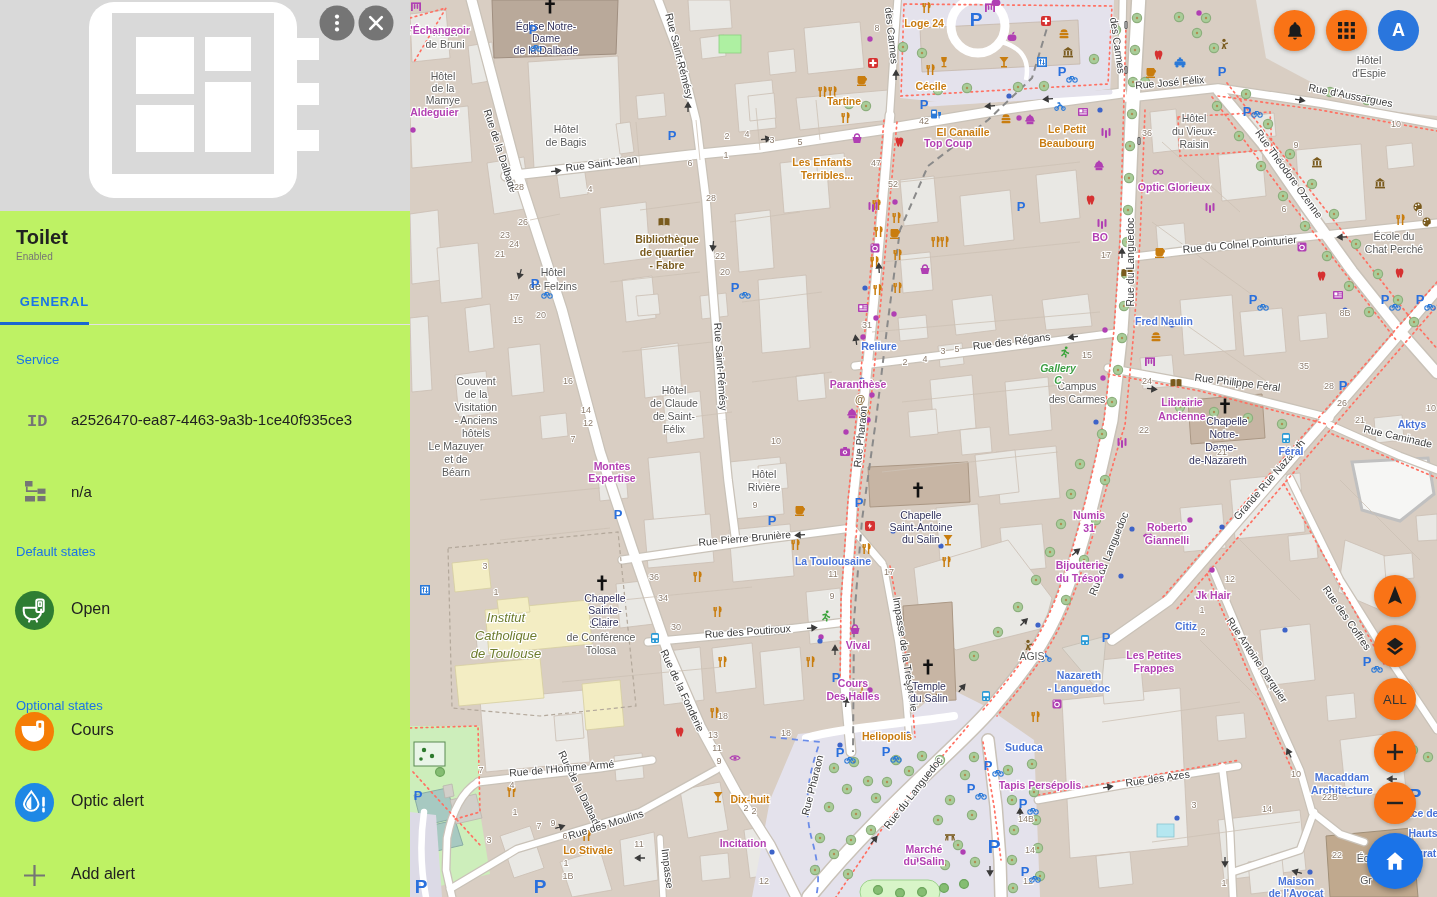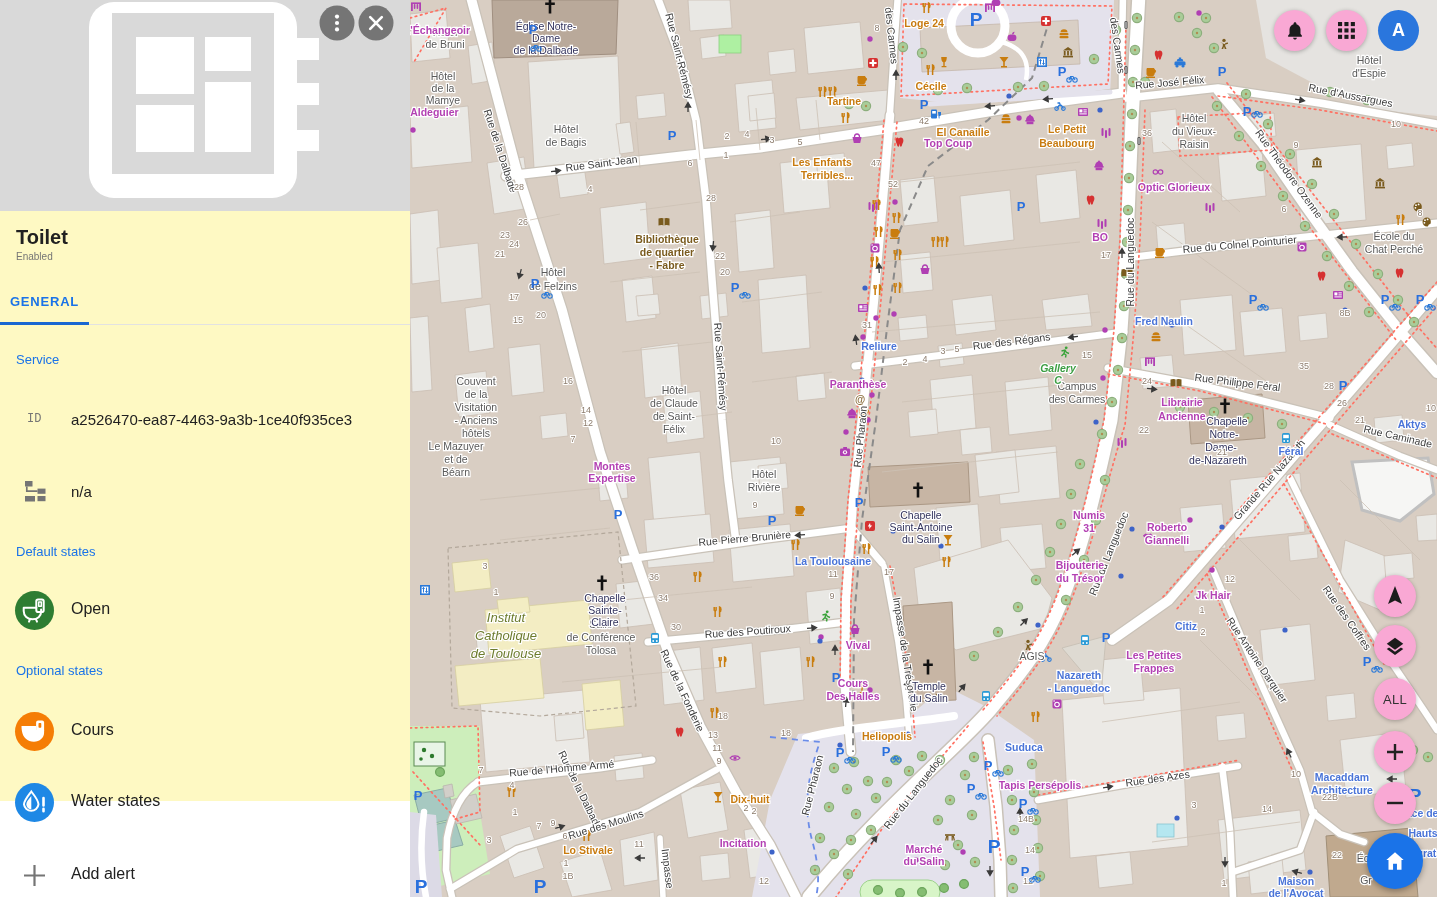--- a/index.html
+++ b/index.html
@@ -1,23 +1,23 @@
 <!DOCTYPE html>
 <html><head><meta charset="utf-8">
 <style>
 *{margin:0;padding:0;box-sizing:border-box}
 html,body{width:1437px;height:897px;overflow:hidden;font-family:"Liberation Sans",sans-serif;background:#fff}
 .a{position:absolute}
-#side{position:absolute;left:0;top:0;width:410px;height:801px;background:#fef9c3;z-index:10}
+#side{position:absolute;left:0;top:0;width:410px;height:897px;background:#bef264;z-index:10}
 #map{position:absolute;left:410px;top:0;width:1027px;height:897px;overflow:hidden}
 .sect{position:absolute;left:16px;font-size:13px;font-weight:normal;color:#1a73e8}
 .val{position:absolute;left:71px;font-size:15px;color:#212121}
 .lbl{position:absolute;left:71px;font-size:16px;color:#212121}
 .circ{position:absolute;left:15px;width:39px;height:39px;border-radius:50%}
-.btn{position:absolute;width:42px;height:42px;border-radius:50%;background:#f9a8d4;box-shadow:0 1px 4px rgba(0,0,0,.28);display:flex;align-items:center;justify-content:center}
+.btn{position:absolute;width:42px;height:42px;border-radius:50%;background:#f97316;box-shadow:0 1px 4px rgba(0,0,0,.28);display:flex;align-items:center;justify-content:center}
 </style></head>
 <body>
 <div id="side">
  <svg class="a" style="left:0;top:0" width="410" height="211" viewBox="0 0 410 211">
   <rect width="410" height="211" fill="#d9d9d9"></rect>
   <rect x="89" y="2" width="208" height="196" rx="25" fill="#fff"></rect>
   <rect x="297" y="38" width="22" height="22" fill="#fff"></rect>
   <rect x="297" y="83" width="22" height="22" fill="#fff"></rect>
   <rect x="297" y="130" width="22" height="21" fill="#fff"></rect>
   <rect x="112" y="13" width="162" height="161" fill="#d9d9d9"></rect>
@@ -27,25 +27,25 @@
   <rect x="205" y="82" width="46" height="70" fill="#fff"></rect>
   <circle cx="337" cy="23" r="17.5" fill="#757575"></circle>
   <circle cx="337" cy="16.6" r="2.1" fill="#fff"></circle>
       <circle cx="337" cy="23" r="2.1" fill="#fff"></circle>
       <circle cx="337" cy="29.4" r="2.1" fill="#fff"></circle>
   <circle cx="376" cy="23" r="17.5" fill="#757575"></circle>
   <path d="M370.2,17.2 L381.8,28.8 M381.8,17.2 L370.2,28.8" stroke="#fff" stroke-width="2.6" stroke-linecap="round"></path>
  </svg>
  <div class="a" style="left:16px;top:226px;font-size:20px;font-weight:bold;color:#212121">Toilet</div>
  <div class="a" style="left:16px;top:251px;font-size:10px;color:#757575">Enabled</div>
- <div class="a" style="left:0;top:294px;width:89px;text-align:center;font-size:13px;font-weight:bold;letter-spacing:.8px;color:#1a73e8">GENERAL</div>
+ <div class="a" style="left:0;top:294px;width:89px;text-align:right;font-size:13px;font-weight:bold;letter-spacing:.8px;color:#1a73e8">GENERAL</div>
  <div class="a" style="left:0;top:324px;width:410px;height:1px;background:#e2e2e2"></div>
  <div class="a" style="left:0;top:322px;width:89px;height:3px;background:#1967d2"></div>
  <div class="sect" style="top:352px">Service</div>
- <div class="a" style="left:27px;top:412px;font-family:'Liberation Mono',monospace;font-size:12px;font-weight:normal;color:#757575">ID</div>
+ <div class="a" style="left:27px;top:412px;font-family:'Liberation Mono',monospace;font-size:17px;font-weight:bold;color:#757575">ID</div>
  <div class="val" style="top:411px">a2526470-ea87-4463-9a3b-1ce40f935ce3</div>
  <svg class="a" style="left:25px;top:481px" width="21" height="21" viewBox="0 0 21 21">
   <g fill="#757575">
         <rect x="0" y="0" width="7.5" height="5.5"></rect>
         <rect x="0" y="15" width="10" height="5.5"></rect>
         <rect x="12.5" y="7.6" width="8" height="5.2"></rect>
         <rect x="12.5" y="15" width="8" height="5.2"></rect>
       </g>
   <path d="M1.8,5.5 V10.2 H12.5" stroke="#757575" stroke-width="1.7" fill="none"></path>
  </svg>
@@ -54,37 +54,37 @@
  <div class="circ" style="top:591px;background:#2e7d32"></div>
  <svg class="a" style="left:15px;top:591px" width="39" height="39" viewBox="-19.5 -19.5 39 39">
   <g stroke="#fff" stroke-width="2" fill="none" stroke-linejoin="round" stroke-linecap="round">
    <rect x="1.8" y="-11" width="7.4" height="12.5" rx="1.8"></rect>
    <rect x="4.2" y="-8.6" width="2.6" height="4.4" stroke-width="1.5"></rect>
    <path d="M-10.8,-2.8 H1.8 M-10.8,-2.8 V0.4 C-10.8,5.4 -7,8.8 -2,8.8 C3,8.8 6.6,5.6 6.6,1.5 V-1"></path>
    <path d="M-4.5,8.8 L-5.5,11.2 M1.5,8.8 L2.5,11.2"></path>
   </g>
  </svg>
  <div class="lbl" style="top:600px">Open</div>
- <div class="sect" style="top:663px">Optional states</div>
+ <div class="sect" style="top:698px">Optional states</div>
  <div class="circ" style="top:712px;background:#f57d05"></div>
  <svg class="a" style="left:15px;top:712px" width="39" height="39" viewBox="-19.5 -19.5 39 39">
   <g fill="#fff">
    <rect x="1.6" y="-11" width="8" height="12" rx="2"></rect>
    <path d="M-13,-5.5 L1.6,-5.5 L1.6,-1.4 L9.6,-1.4 L9.6,1 C9.6,6.4 5.2,10.2 -0.6,10.2 C-7,10.2 -11.6,6 -12.6,-0.5 C-12.9,-2.2 -13,-3.8 -13,-5.5 Z"></path>
   </g>
   <rect x="4" y="-8.4" width="2.8" height="4.6" rx="0.7" fill="#f57d05"></rect>
  </svg>
  <div class="lbl" style="top:721px">Cours</div>
  <div class="circ" style="top:783px;background:#1e88e5"></div>
  <svg class="a" style="left:15px;top:783px" width="39" height="39" viewBox="-19.5 -19.5 39 39">
   <path d="M-3.2,-11 C0.8,-5.8 4,-2 4,1.8 A7.3,7.3 0 0 1 -10.5,1.8 C-10.5,-2 -7.2,-5.8 -3.2,-11 Z" stroke="#fff" stroke-width="2" fill="none"></path>
   <path d="M-8.2,2 A5,5 0 0 0 -3.2,6.8 L-3.2,-6.5 C-6,-3 -8.2,-0.6 -8.2,2 Z" fill="#fff"></path>
   <path d="M9,-4.5 L9,3 M9,6.2 L9,8.8" stroke="#fff" stroke-width="2.6" stroke-linecap="round"></path>
  </svg>
- <div class="lbl" style="top:792px">Water states</div>
+ <div class="lbl" style="top:792px">Optic alert</div>
  <svg class="a" style="left:23px;top:864px" width="23" height="23" viewBox="0 0 23 23">
   <path d="M11.5,1 V22 M1,11.5 H22" stroke="#757575" stroke-width="2.2"></path>
  </svg>
  <div class="lbl" style="top:865px">Add alert</div>
 </div>
 <div id="map">
 <svg width="1027" height="897" viewBox="410 0 1027 897" font-family="Liberation Sans, sans-serif">
 <defs>
  <g id="tr">
           <circle r="4.6" fill="#a9cd99" stroke="#8cae7c" stroke-width="1.2"></circle>

